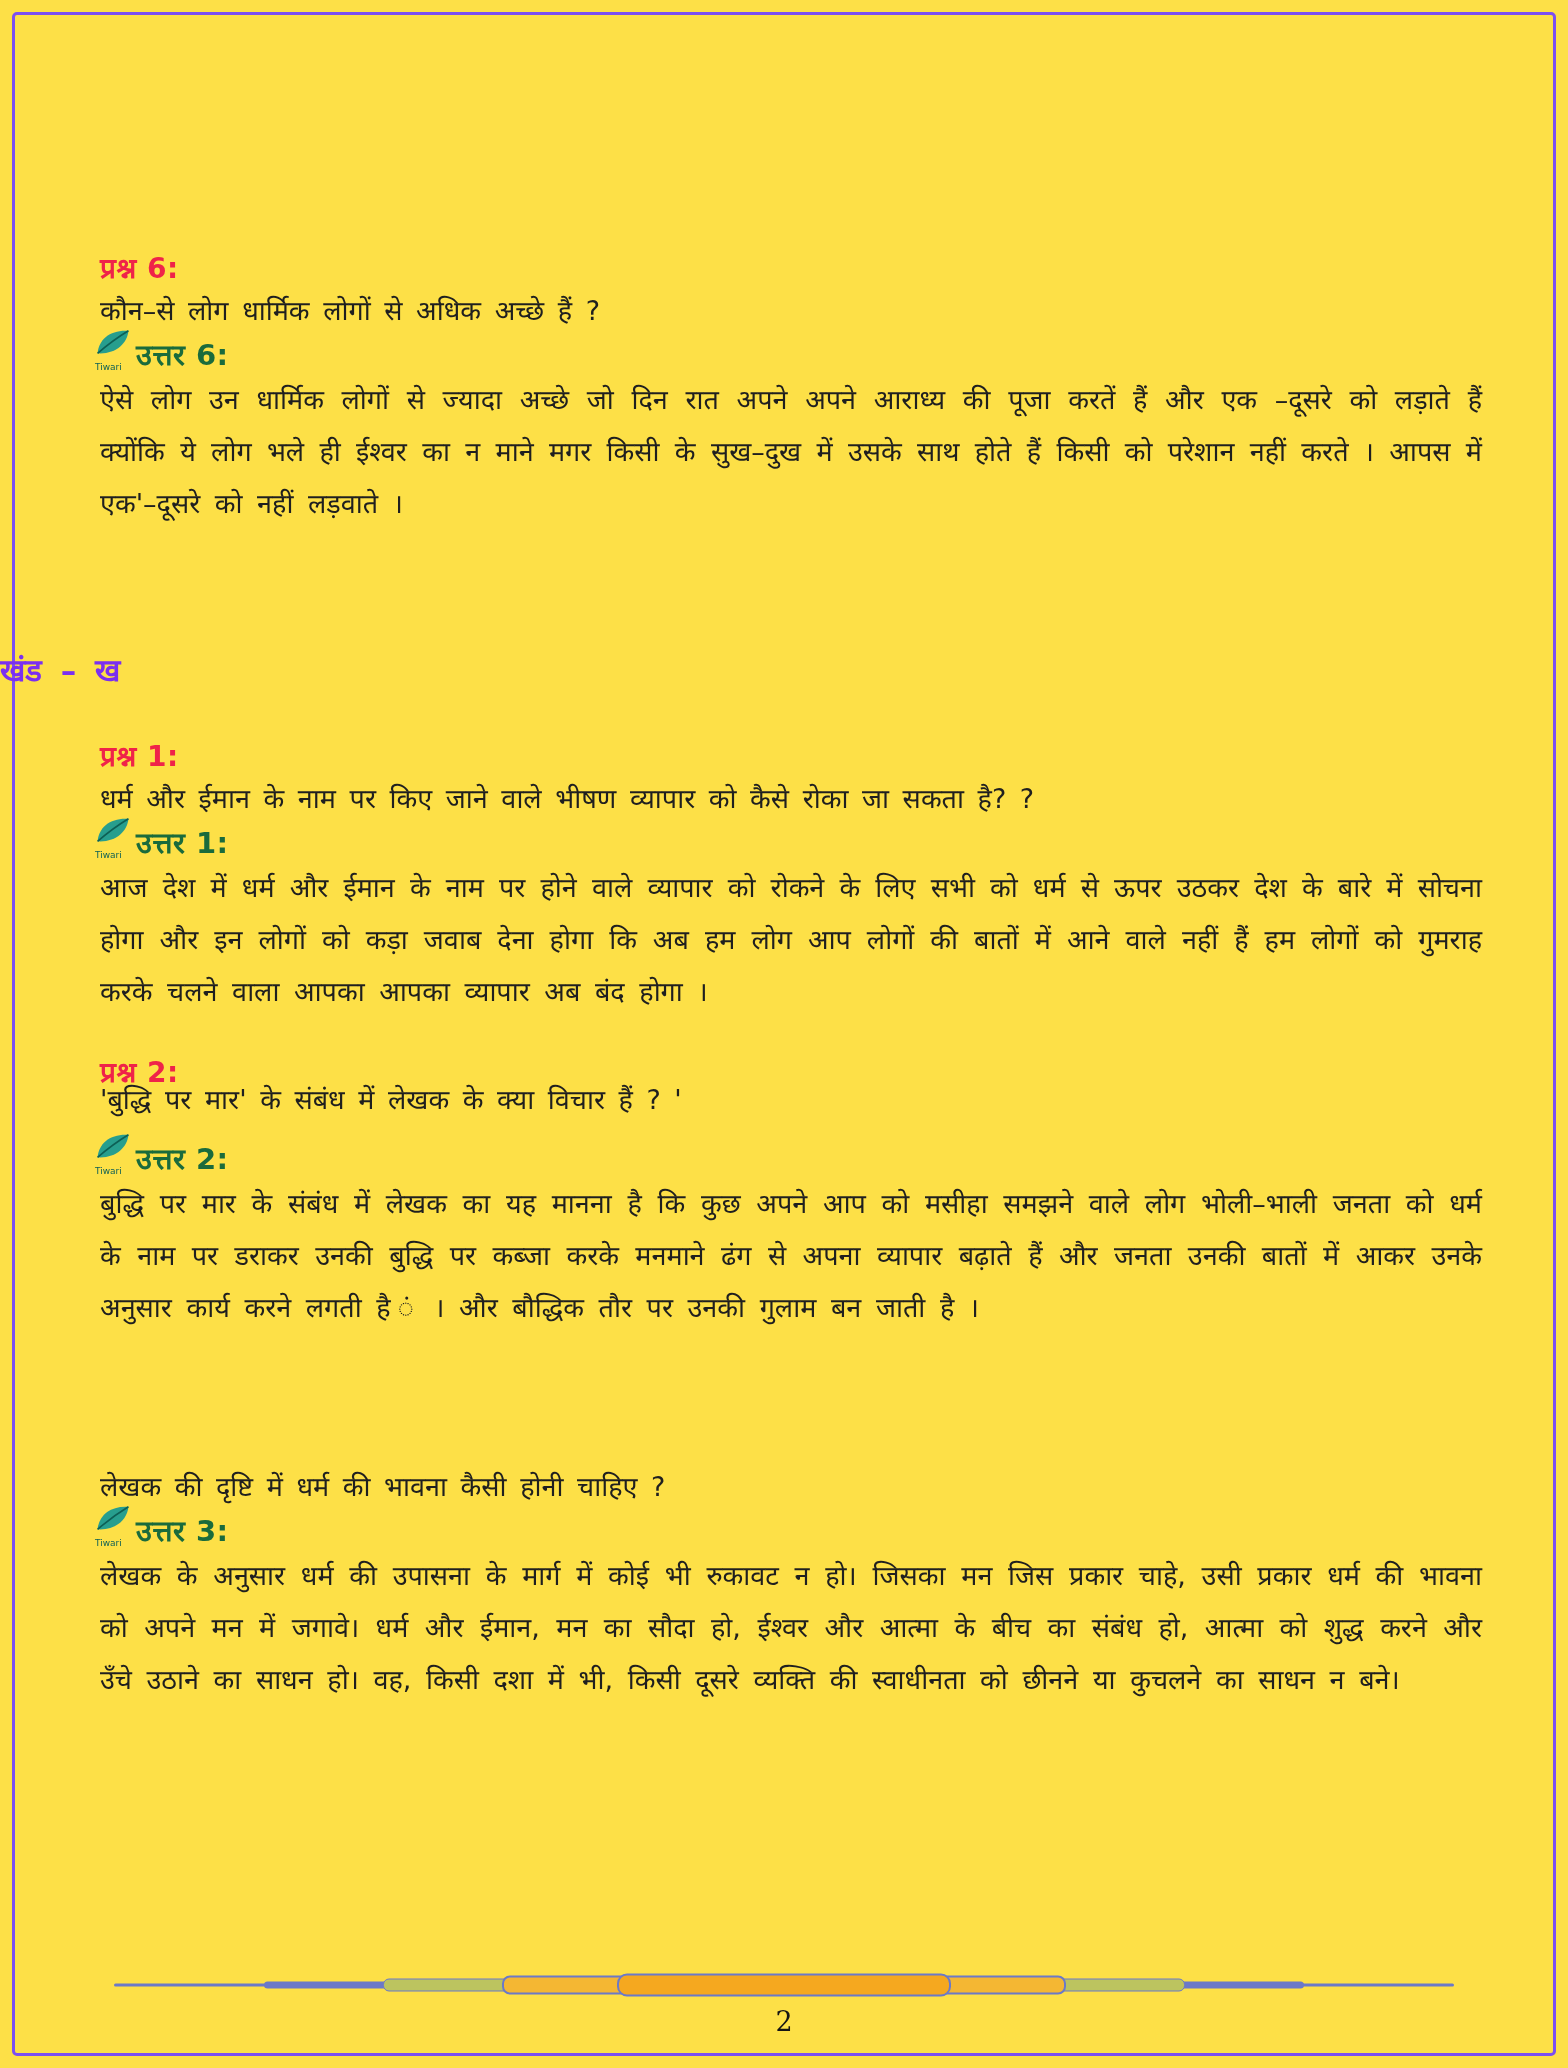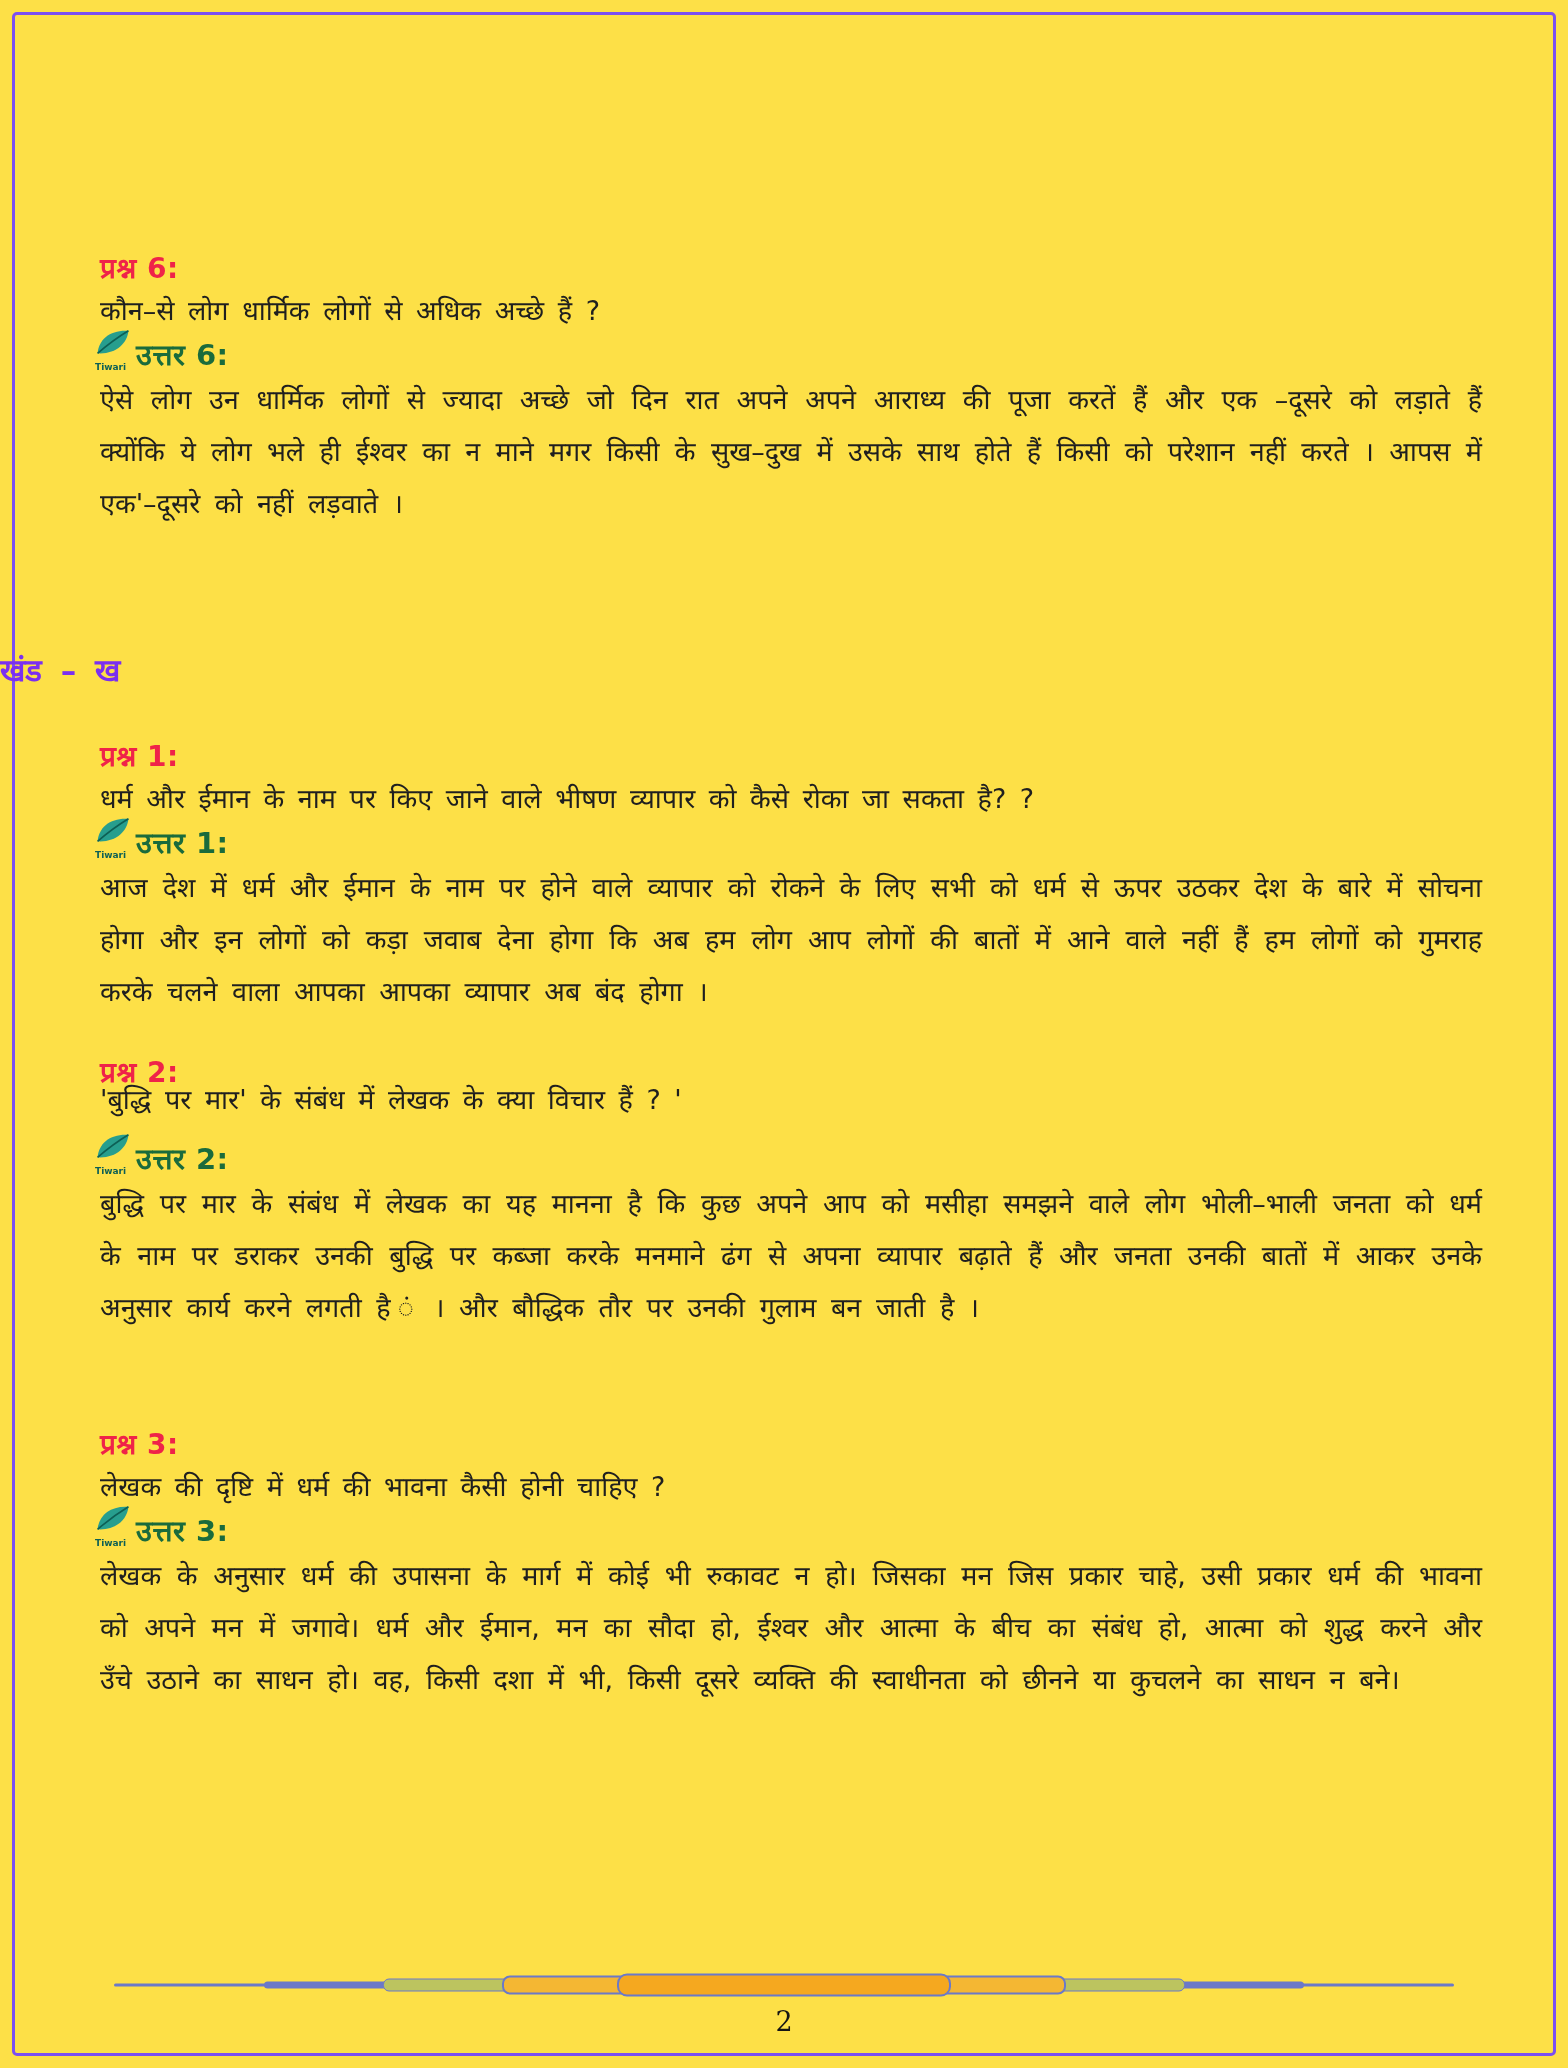--- a/index.html
+++ b/index.html
@@ -50,21 +50,21 @@
     display: inline-block;
     color: var(--leaf_teal, #279e8e);
   }
   .leaf svg { position: absolute; top: 0; left: 0; }
   .leaf-label {
     position: absolute;
     bottom: 0;
     left: 1px;
     font-size: 9px;
     color: var(--leaf_dark, #0d5f55);
-    font-weight: bold;
+    font-weight: normal;
     letter-spacing: 0;
   }
   .a-para {
     font-size: 27px;
     line-height: 52px;
     text-align: justify;
     word-spacing: 6px;
   }
   .section-heading {
     left: 0;
@@ -143,21 +143,20 @@
       <svg width="38" height="38" viewBox="0 0 32 32">
         <path d="M3 23 C4 11, 14 3, 29 4 C28 15, 18 24, 3 23 Z" fill="currentColor"></path>
         <path d="M3 23 C10 17, 19 10, 29 4" stroke="#0d5f55" stroke-width="1.4" fill="none"></path>
       </svg>
       <span class="leaf-label">Tiwari</span>
     </span>
     <span class="a-label">उत्तर 2:</span>
   </div>
   <div class="abs a-para" style="top:1178px">बुद्धि पर मार के संबंध में लेखक का यह मानना है कि कुछ अपने आप को मसीहा समझने वाले लोग भोली–भाली जनता को धर्म के नाम पर डराकर उनकी बुद्धि पर कब्जा करके मनमाने ढंग से अपना व्यापार बढ़ाते हैं और जनता उनकी बातों में आकर उनके अनुसार कार्य करने लगती है ं । और बौद्धिक तौर पर उनकी गुलाम बन जाती है  ।</div>
 
-  <div class="abs q-label" style="top:1424px">प्रश्न 3:</div>
   <div class="abs q-text" style="top:1467px">लेखक की दृष्टि में धर्म की भावना कैसी होनी चाहिए ?</div>
   <div class="abs a-row" style="top:1502px">
     <span class="leaf">
       <svg width="38" height="38" viewBox="0 0 32 32">
         <path d="M3 23 C4 11, 14 3, 29 4 C28 15, 18 24, 3 23 Z" fill="currentColor"></path>
         <path d="M3 23 C10 17, 19 10, 29 4" stroke="#0d5f55" stroke-width="1.4" fill="none"></path>
       </svg>
       <span class="leaf-label">Tiwari</span>
     </span>
     <span class="a-label">उत्तर 3:</span>

